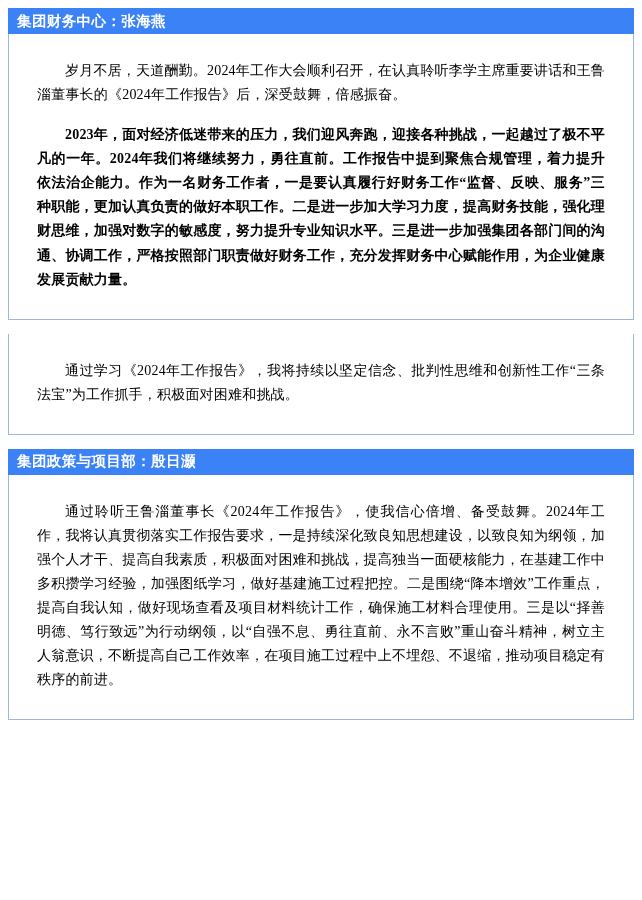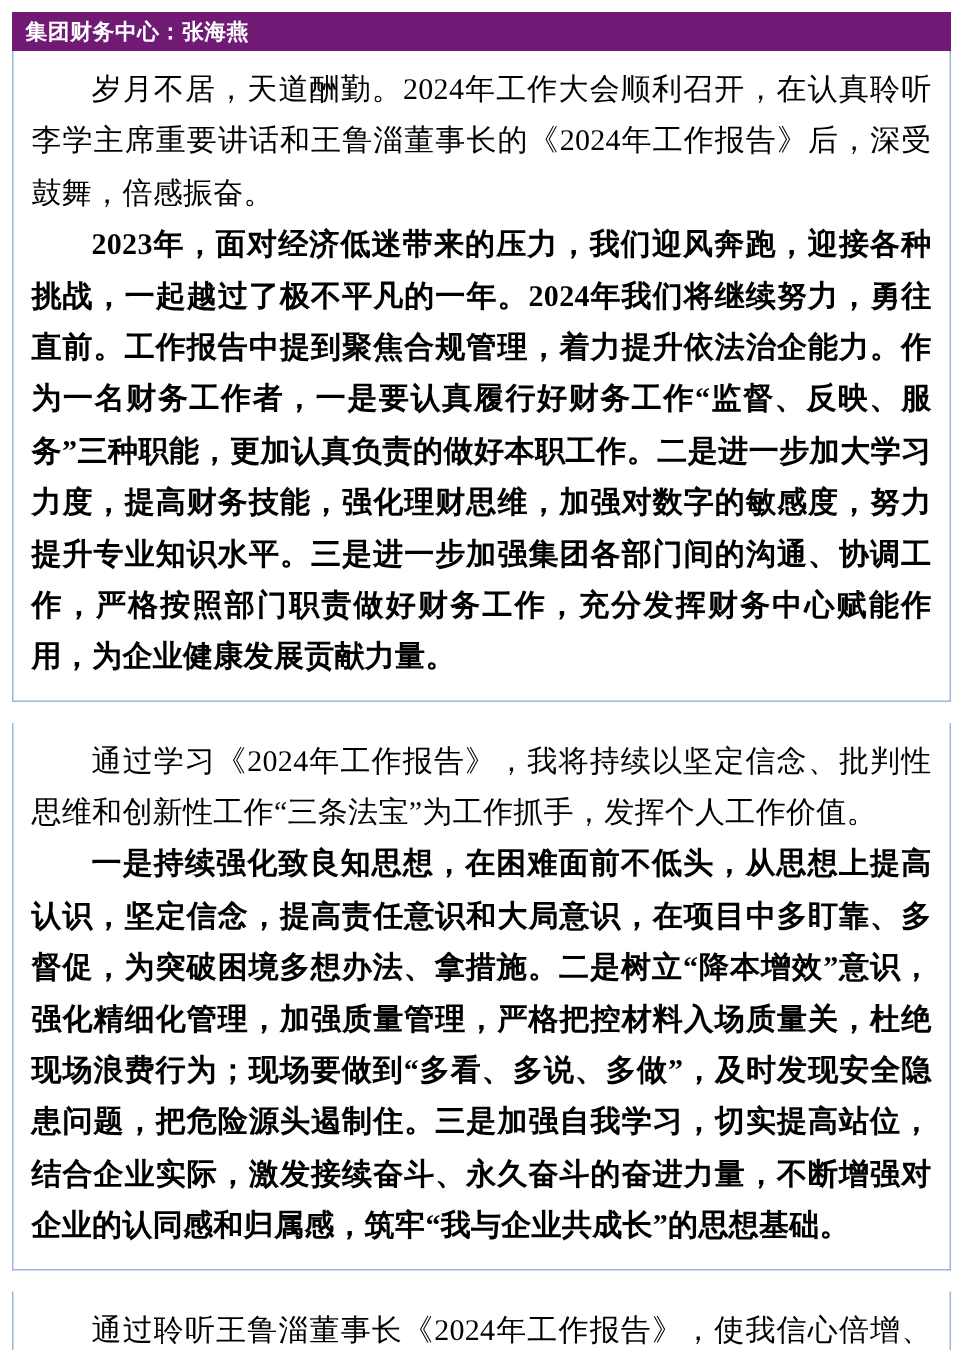--- a/index.html
+++ b/index.html
@@ -18,21 +18,21 @@
     box-sizing: border-box;
     padding: 8px 0 0 0;
   }
   .section {
     margin: 0 0 14px 0;
   }
   .header-bar {
     position: relative;
     height: 26px;
     margin: 0 8px 0 8px;
-    background: #701a75;
+    background: #3b82f6;
     display: flex;
     align-items: center;
   }
   .header-title {
     color: #ffffff;
     font-size: 14.5px;
     font-weight: bold;
     font-family: "Liberation Sans", "DejaVu Sans", sans-serif;
     letter-spacing: 0.4px;
     padding-left: 9px;
@@ -40,26 +40,26 @@
   }
   .body-box {
     margin: 0 8px;
     border: 1px solid #9cb6dd;
     border-top: none;
     box-sizing: border-box;
     padding: 9px 12px 11px 12px;
     background: #ffffff;
   }
   .para {
-    font-size: 20px;
+    font-size: 14px;
     line-height: 1.72;
     text-align: justify;
     text-justify: inter-ideograph;
     text-indent: 2em;
-    margin: 0;
+    margin: 16px;
     letter-spacing: 0.2px;
   }
   .para + .para {
     margin-top: 0px;
     font-weight: bold;
   }
 </style>
 </head>
 <body>
 
@@ -70,24 +70,26 @@
       <span class="header-title">集团财务中心：张海燕</span>
     </div>
     <div class="body-box">
       <p class="para">岁月不居，天道酬勤。2024年工作大会顺利召开，在认真聆听李学主席重要讲话和王鲁淄董事长的《2024年工作报告》后，深受鼓舞，倍感振奋。</p>
       <p class="para">2023年，面对经济低迷带来的压力，我们迎风奔跑，迎接各种挑战，一起越过了极不平凡的一年。2024年我们将继续努力，勇往直前。工作报告中提到聚焦合规管理，着力提升依法治企能力。作为一名财务工作者，一是要认真履行好财务工作“监督、反映、服务”三种职能，更加认真负责的做好本职工作。二是进一步加大学习力度，提高财务技能，强化理财思维，加强对数字的敏感度，努力提升专业知识水平。三是进一步加强集团各部门间的沟通、协调工作，严格按照部门职责做好财务工作，充分发挥财务中心赋能作用，为企业健康发展贡献力量。</p>
     </div>
   </div>
 
   <div class="section">
     <div class="body-box">
-      <p class="para">通过学习《2024年工作报告》，我将持续以坚定信念、批判性思维和创新性工作“三条法宝”为工作抓手，发挥个人工作价值。</p>
-      <p class="para">一是持续强化致良知思想，在困难面前不低头，从思想上提高认识，坚定信念，提高责任意识和大局意识，在项目中多盯靠、多督促，为突破困境多想办法、拿措施。二是树立“降本增效”意识，强化精细化管理，加强质量管理，严格把控材料入场质量关，杜绝现场浪费行为；现场要做到“多看、多说、多做”，及时发现安全隐患问题，把危险源头遏制住。三是加强自我学习，切实提高站位，结合企业实际，激发接续奋斗、永久奋斗的奋进力量，不断增强对企业的认同感和归属感，筑牢“我与企业共成长”的思想基础。</p>
+      <p class="para">通过学习《2024年工作报告》，我将持续以坚定信念、批判性思维和创新性工作“三条法宝”为工作抓手，积极面对困难和挑战。</p>
     </div>
   </div>
 
   <div class="section">
+    <div class="header-bar">
+      <span class="header-title">集团政策与项目部：殷日灏</span>
+    </div>
     <div class="body-box">
       <p class="para">通过聆听王鲁淄董事长《2024年工作报告》，使我信心倍增、备受鼓舞。2024年工作，我将认真贯彻落实工作报告要求，一是持续深化致良知思想建设，以致良知为纲领，加强个人才干、提高自我素质，积极面对困难和挑战，提高独当一面硬核能力，在基建工作中多积攒学习经验，加强图纸学习，做好基建施工过程把控。二是围绕“降本增效”工作重点，提高自我认知，做好现场查看及项目材料统计工作，确保施工材料合理使用。三是以“择善明德、笃行致远”为行动纲领，以“自强不息、勇往直前、永不言败”重山奋斗精神，树立主人翁意识，不断提高自己工作效率，在项目施工过程中上不埋怨、不退缩，推动项目稳定有秩序的前进。</p>
     </div>
   </div>
 
 </div>
 
 </body></html>

